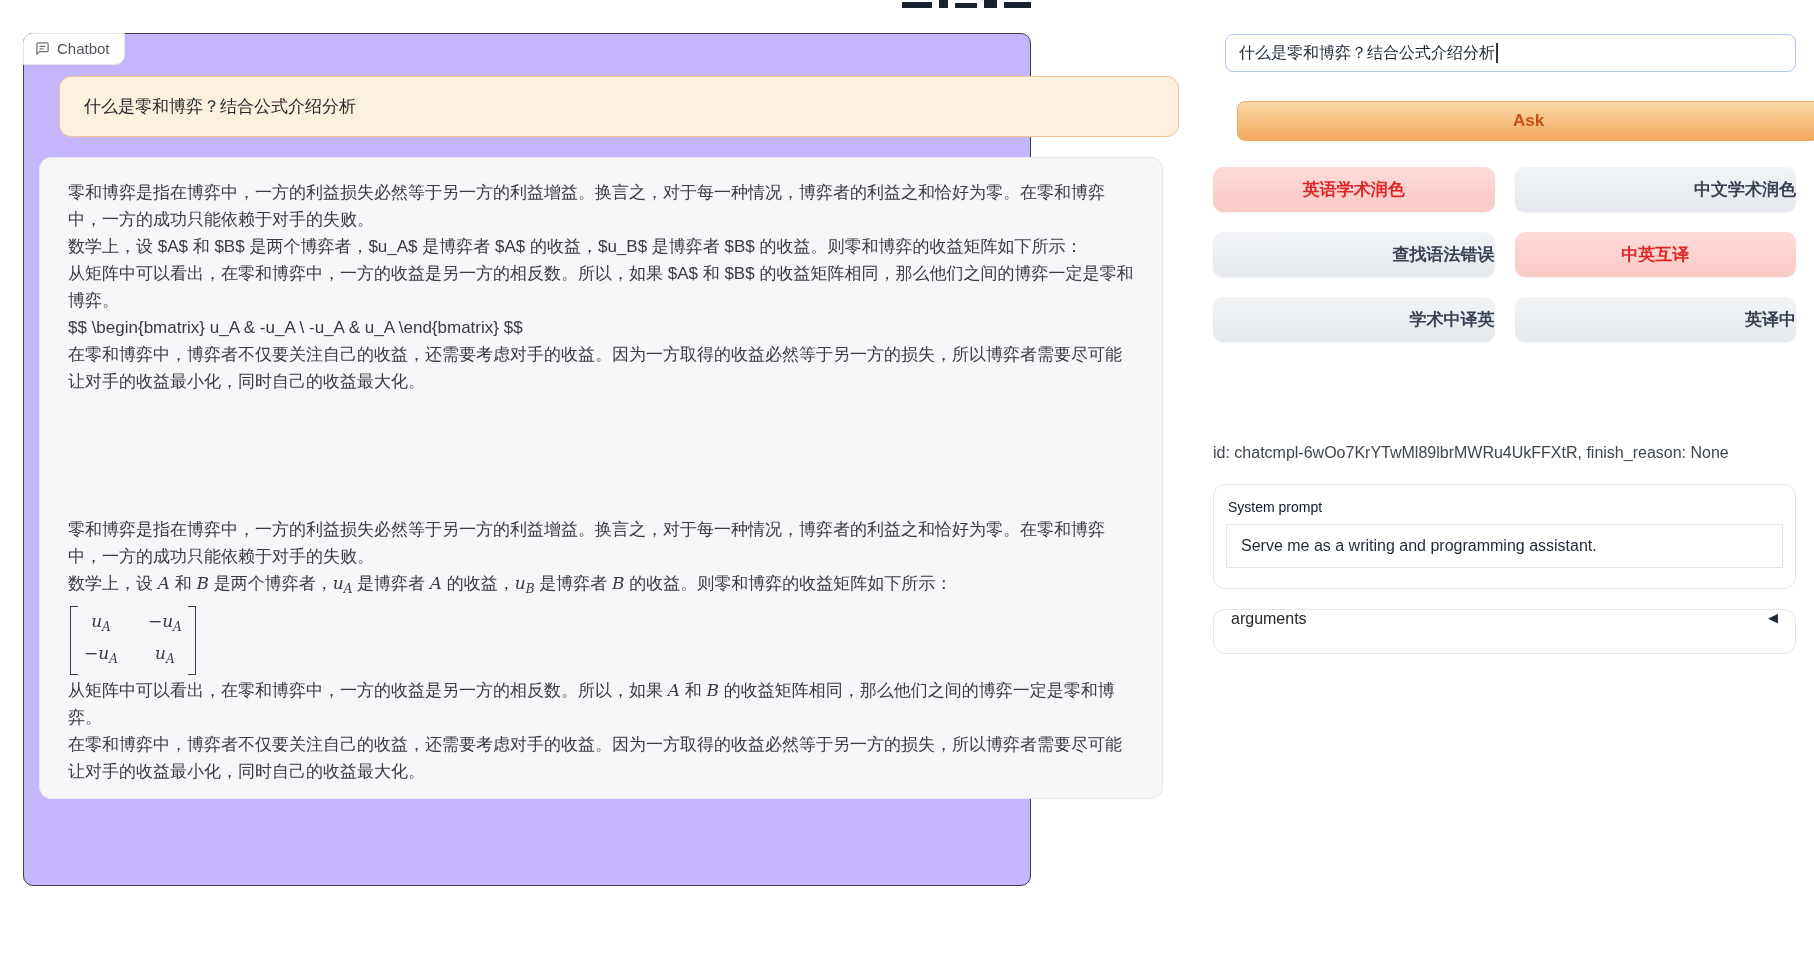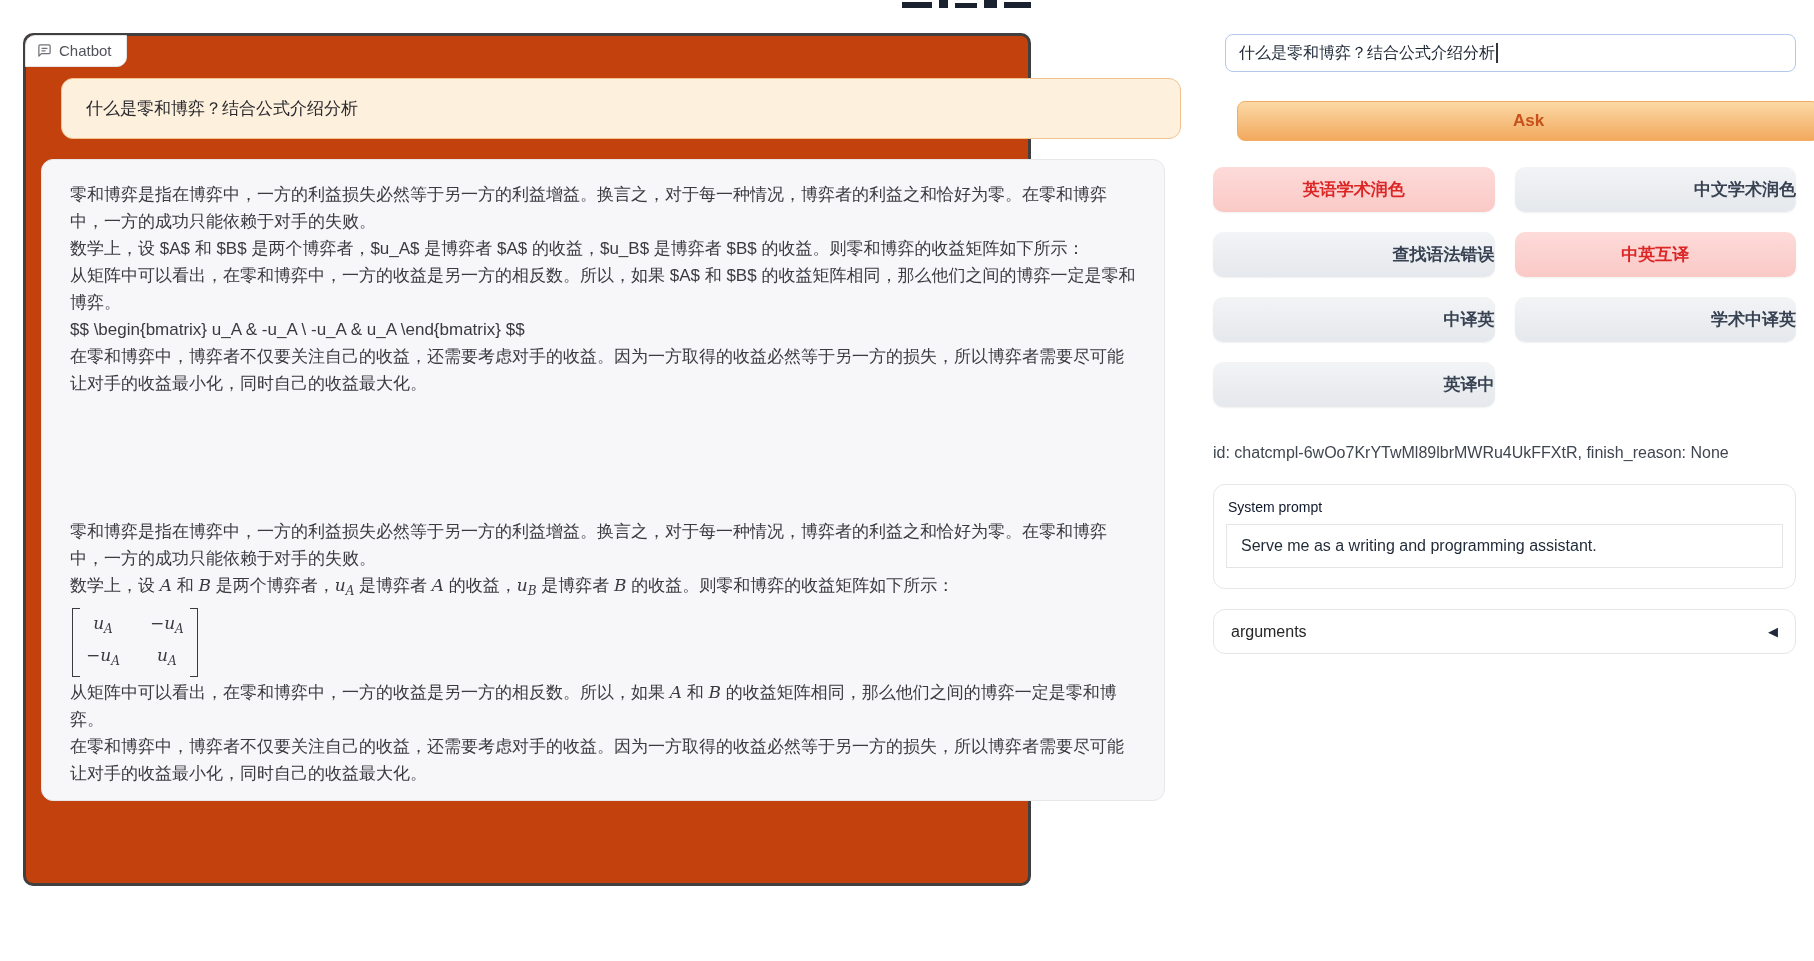--- a/index.html
+++ b/index.html
@@ -7,21 +7,21 @@
   body { font-family:"Liberation Sans", sans-serif; color:#3a3a40; }
   #app { position:relative; width:1814px; height:961px; }
 
   
   .title-frag { position:absolute; left:902px; top:0; width:132px; height:8px;
     display:flex; align-items:flex-end; gap:7px; }
   .title-frag i { display:block; background:#1a2230; }
 
   
   .chat-panel { position:absolute; left:23px; top:33px; width:1008px; height:853px;
-    border:3px solid #404040; border-radius:10px; background:#c2410c; }
+    border:1px solid #404040; border-radius:10px; background:#c4b5fd; }
   .chat-label { position:absolute; left:-1px; top:-1px; display:flex; align-items:center; gap:7px;
     padding:6px 14px 7px 11px; background:#ffffff; border:1px solid #e4e4e7;
     border-radius:10px 0 10px 0; color:#52525b; font-size:15px; z-index:2; }
   .chat-label svg { display:block; }
 
   .bubble-user { position:absolute; left:35px; top:42px; width:1120px; height:61px;
     background:#fdf0dd; border:1px solid #f2c38f; border-radius:12px;
     display:flex; align-items:center; padding:0 24px; font-size:17px; color:#29292e; }
 
   .bubble-bot { position:absolute; left:15px; top:123px; width:1124px; height:642px;
@@ -67,21 +67,21 @@
 
   .sys-card { position:absolute; left:1213px; top:484px; width:583px; height:105px;
     border:1px solid #e5e7eb; border-radius:12px; background:#ffffff; padding:12px; }
   .sys-label { color:#0f172a; font-size:14px; margin:2px 0 9px 2px; }
   .sys-input { width:100%; height:44px; border:1px solid #e3e5e8; border-radius:0;
     display:flex; align-items:center; padding:0 14px; font-size:16px; color:#1f2937;
     background:#ffffff; }
 
   .accordion { position:absolute; left:1213px; top:609px; width:583px; height:45px;
     border:1px solid #e5e7eb; border-radius:12px; background:#ffffff;
-    display:flex; align-items:center; justify-content:space-between; padding:0 17px;
+    display:flex; justify-content:space-between; padding:0 17px;
     font-size:16px; color:#27272a; cursor:pointer; }
   .accordion .tri { font-size:13px; color:#1f2937; }
 </style>
 </head>
 <body>
 
 <div id="app">
 
   <div class="title-frag">
     <i style="width:30px;height:6px"></i>
@@ -138,21 +138,20 @@
     <span class="caret"></span>
   </div>
 
   <button class="ask-btn">Ask</button>
 
   <div class="preset-grid">
     <button class="p-pink">英语学术润色</button>
     <button class="p-gray">中文学术润色</button>
     <button class="p-gray">查找语法错误</button>
     <button class="p-pink">中英互译</button>
-    <button class="p-gray">中译英</button>
     <button class="p-gray">学术中译英</button>
     <button class="p-gray">英译中</button>
   </div>
 
   <div class="status-line">id: chatcmpl-6wOo7KrYTwMl89lbrMWRu4UkFFXtR, finish_reason: None</div>
 
   <div class="sys-card">
     <div class="sys-label">System prompt</div>
     <div class="sys-input">
       <span>Serve me as a writing and programming assistant.</span>

